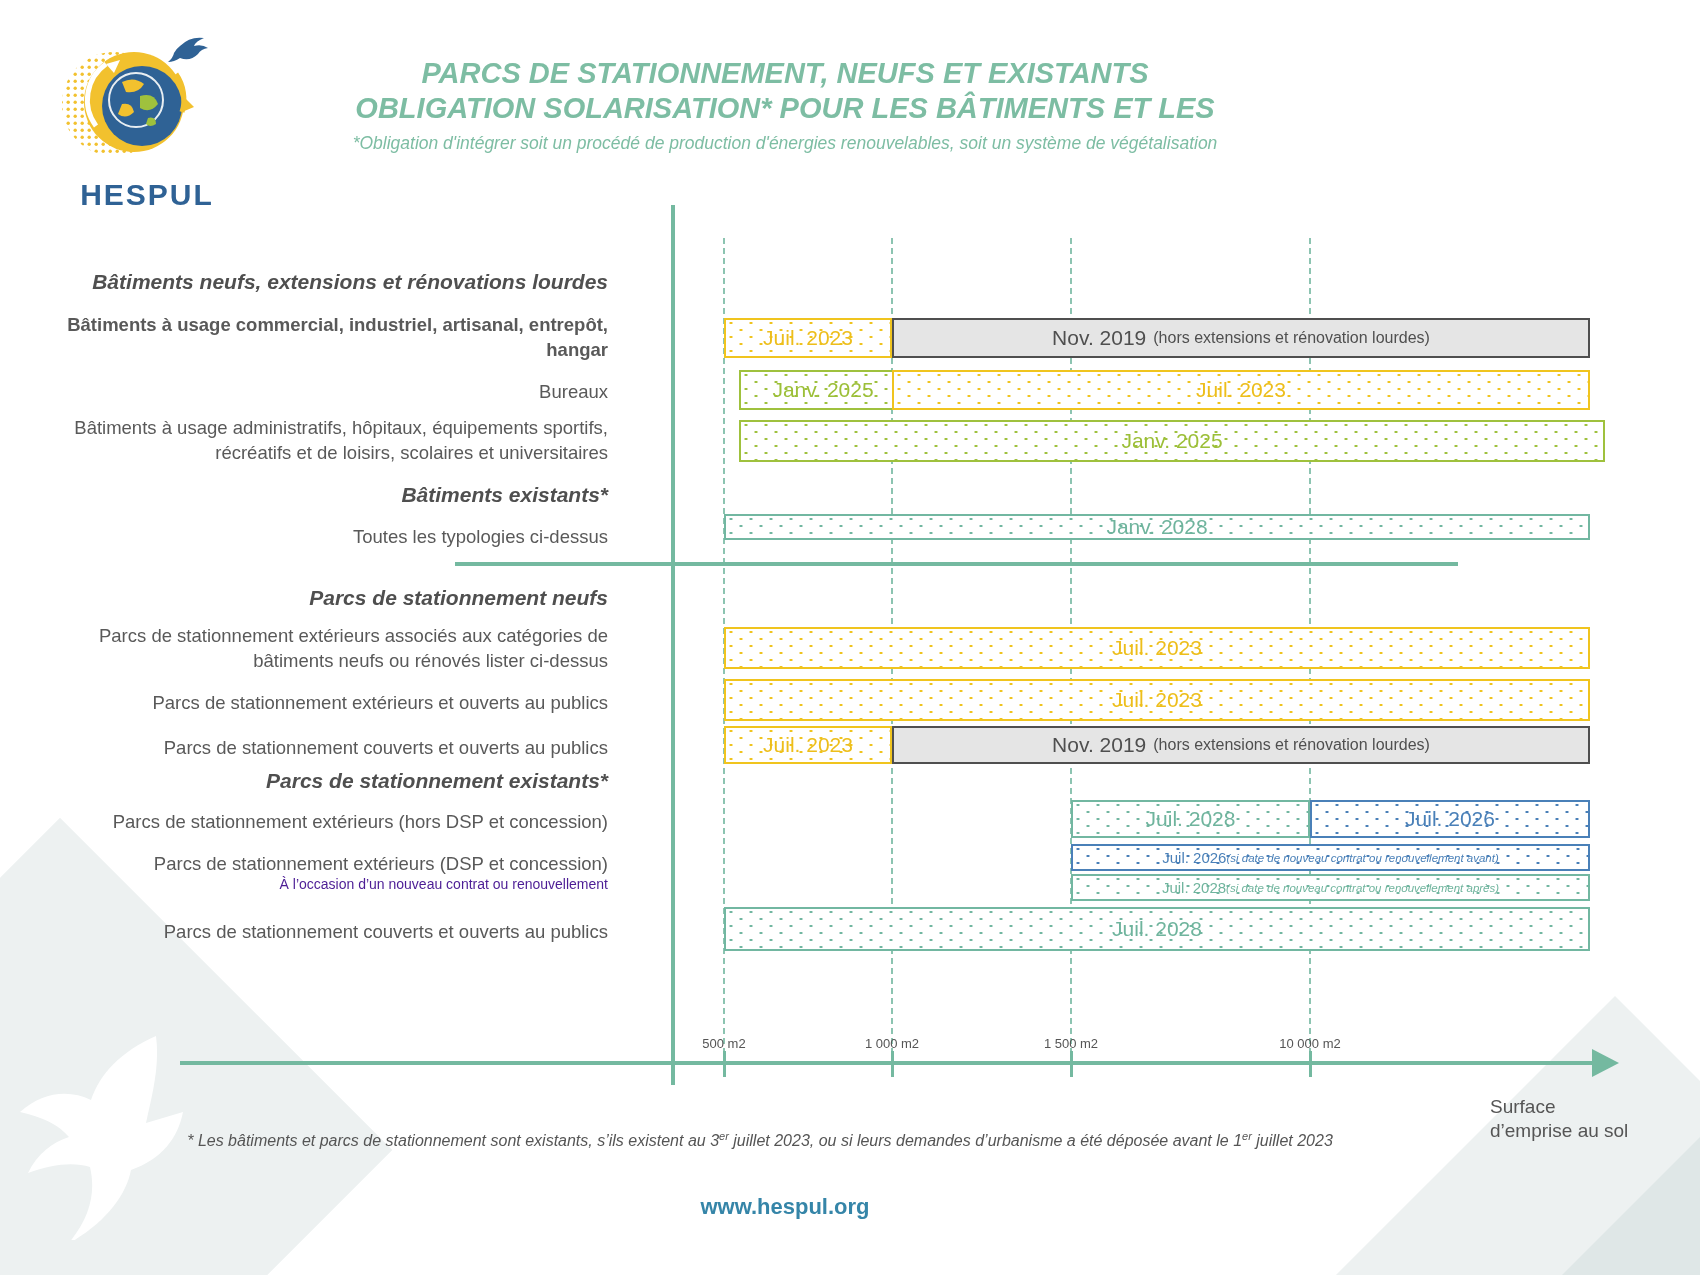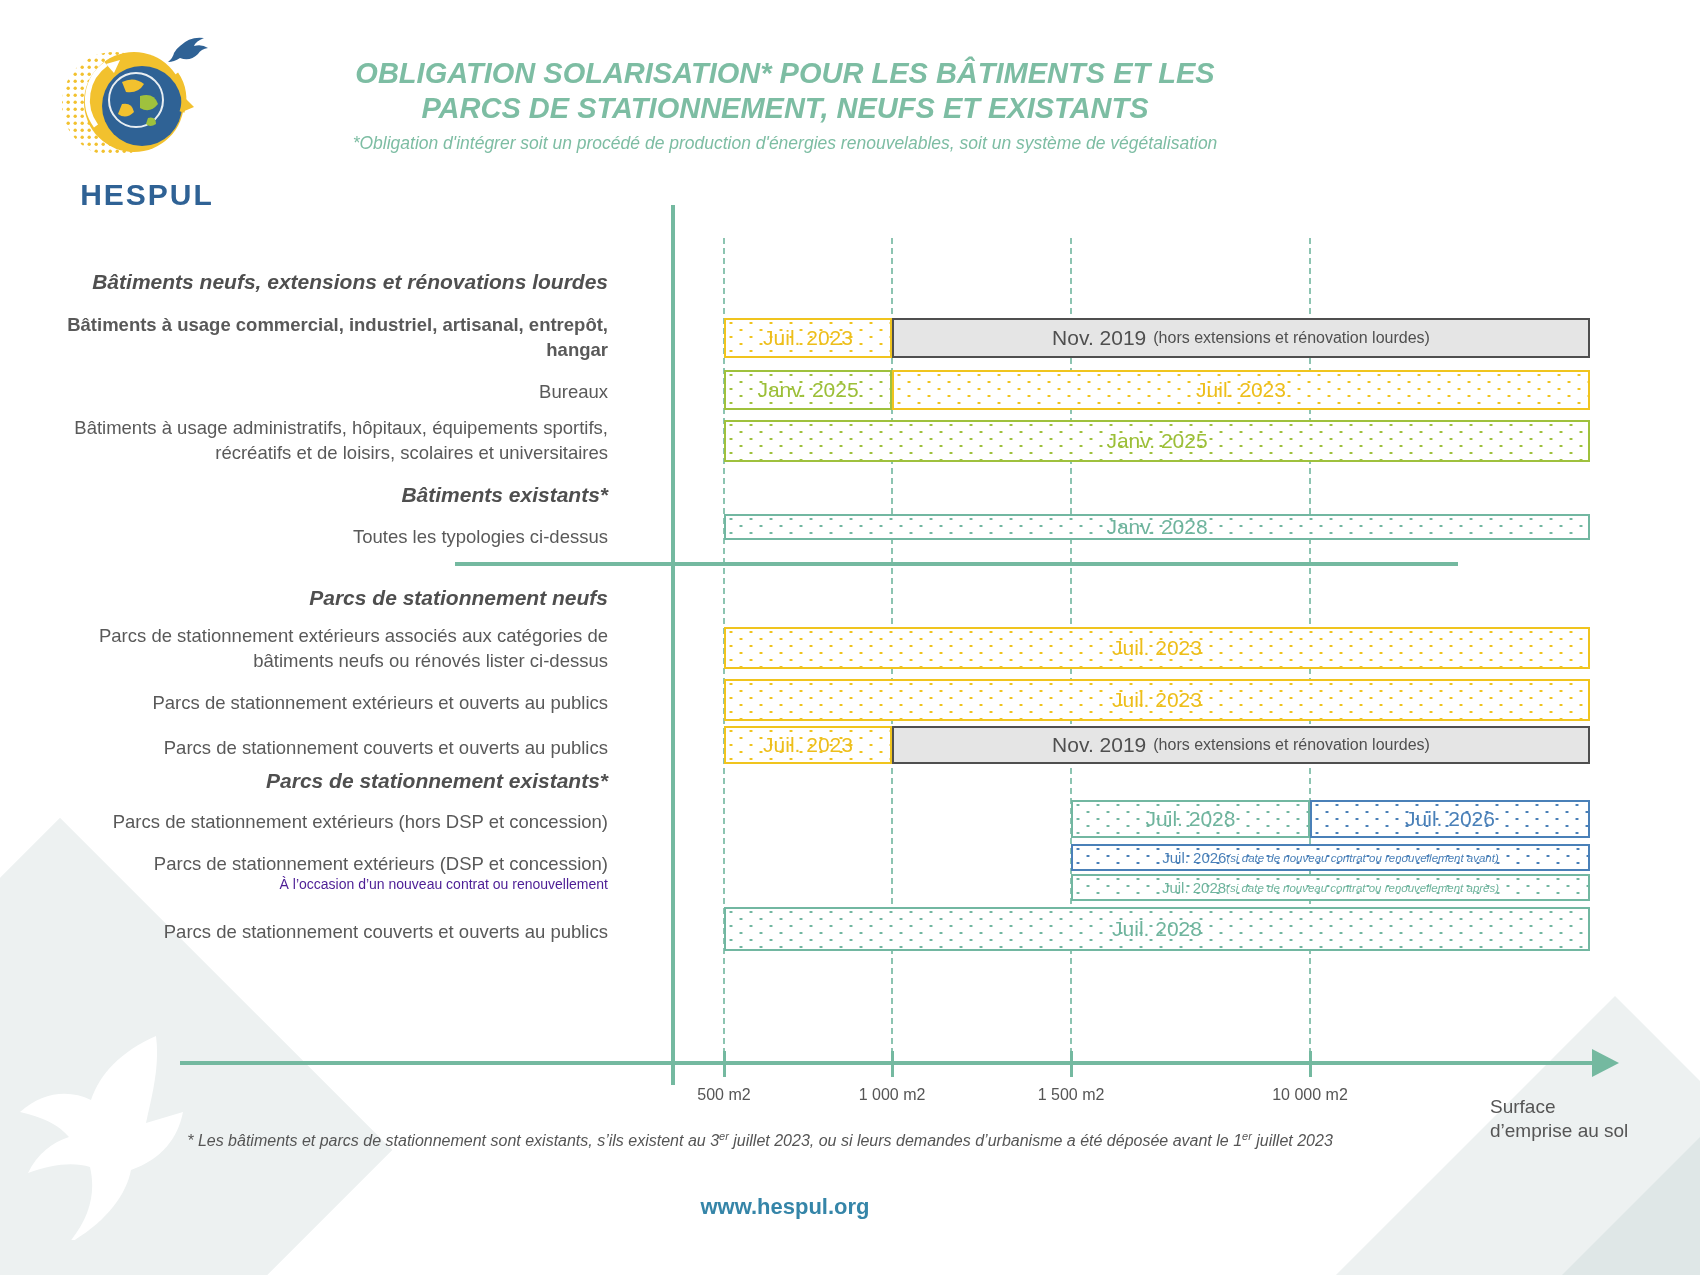--- a/index.html
+++ b/index.html
@@ -22,39 +22,39 @@
   
   #chart{position:absolute;left:0;top:0;width:1700px;height:1275px;z-index:2;}
   .y-axis{position:absolute;left:671px;top:205px;width:4px;height:880px;background:#74b9a0;}
   .x-axis{position:absolute;left:180px;top:1061px;width:1416px;height:4px;background:#74b9a0;}
   .x-arrow{position:absolute;left:1592px;top:1049px;width:0;height:0;
            border-top:14px solid transparent;border-bottom:14px solid transparent;
            border-left:27px solid #74b9a0;}
   .separator{position:absolute;left:455px;width:1003px;height:4px;background:#74b9a0;}
   .gridline{position:absolute;top:238px;height:826px;width:0;border-left:2px dashed #8cc4b1;}
   .axis-tick{position:absolute;top:1051px;height:26px;width:3px;background:#74b9a0;}
-  .tick-label{position:absolute;top:1086px;width:150px;text-align:center;font-size:16px;color:#555;}
+  .tick-label{position:absolute;top:1036px;width:150px;text-align:center;font-size:13px;color:#555;}
   .surface-label{position:absolute;left:1490px;top:1081px;width:210px;text-align:left;
                  font-size:19px;line-height:24px;color:#555;margin-top:14px;}
   
   .section-label{position:absolute;left:20px;width:588px;text-align:right;font-size:21px;
                  font-weight:bold;font-style:italic;color:#4f4f4f;white-space:nowrap;}
   .row-label{position:absolute;left:20px;width:588px;text-align:right;font-size:18.5px;
              color:#595959;line-height:25px;white-space:nowrap;}
   .row-sublabel{position:absolute;left:20px;width:588px;text-align:right;font-size:14px;
                 color:#4c1d95;white-space:nowrap;}
   
   .seg{position:absolute;background-color:#fff;box-sizing:border-box;display:flex;
        align-items:center;justify-content:center;white-space:nowrap;}
   .seg-text{font-size:21px;}
   .seg-suffix{font-size:16px;margin-left:7px;}
   .seg-small .seg-text{font-size:15px;}
   .seg-small .seg-suffix{font-size:11.5px;font-style:italic;margin-left:0;}
   .seg-yellow{border:2px solid #f0c41e;color:#edbe1b;}
-  .seg-green {border:2px solid #9fc13d;color:#9cbf38;}
+  .seg-green {border:2px solid #9fc13d;color:#9cbf38;margin-left:15px;}
   .seg-teal  {border:2px solid #72b7a1;color:#6fb49d;}
   .seg-blue  {border:2px solid #4a80b8;color:#4a80b8;}
   .seg-gray  {border:2.5px solid #4f4f4f;background-color:#e5e5e5;color:#4f4f4f;}
   .dots-yellow{background-image:radial-gradient(#f0c41e 1.5px,rgba(0,0,0,0) 1.8px),
                radial-gradient(#f0c41e 1.5px,rgba(0,0,0,0) 1.8px);
                background-size:20px 14px;background-position:5px 3px,15px 10px;}
   .dots-green{background-image:radial-gradient(#9fc13d 1.5px,rgba(0,0,0,0) 1.8px),
               radial-gradient(#9fc13d 1.5px,rgba(0,0,0,0) 1.8px);
               background-size:20px 14px;background-position:5px 3px,15px 10px;}
   .dots-teal{background-image:radial-gradient(#72b7a1 1.5px,rgba(0,0,0,0) 1.8px),
@@ -103,22 +103,22 @@
       <path d="M44 96 A44 44 0 0 1 54 34" fill="none" stroke="#ffffff" stroke-width="5"></path>
       <path d="M54 34 l14 -4 l-6 13 Z" fill="#ffffff"></path>
       <path d="M124 44 A44 44 0 0 1 130 82" fill="none" stroke="#f2c12e" stroke-width="5"></path>
       <path d="M130 82 l2 -15 l10 10 Z" fill="#f2c12e"></path>
       <path d="M128 16 q10 -10 24 -8 q-8 3 -10 8 q8 -2 14 2 q-7 1 -10 6 q-8 8 -18 4 q-6 4 -12 4 q5 -4 6 -9 q3 -5 6 -7 Z" fill="#2f6295"></path>
     </svg>
     <div class="logo-text">HESPUL</div>
   </div>
 
   <div class="title-block">
+    <div class="title-line">PARCS DE STATIONNEMENT, NEUFS ET EXISTANTS</div>
     <div class="title-line">OBLIGATION SOLARISATION* POUR LES BÂTIMENTS ET LES</div>
-    <div class="title-line">PARCS DE STATIONNEMENT, NEUFS ET EXISTANTS</div>
     <div class="subtitle">*Obligation d'intégrer soit un procédé de production d'énergies renouvelables, soit un système de végétalisation</div>
   </div>
 
   <div id="chart">
     <div class="y-axis"></div>
     <div class="x-axis"></div>
     <div class="x-arrow"></div>
     <div class="surface-label">
       <div>Surface</div>
       <div>d’emprise au sol</div>

